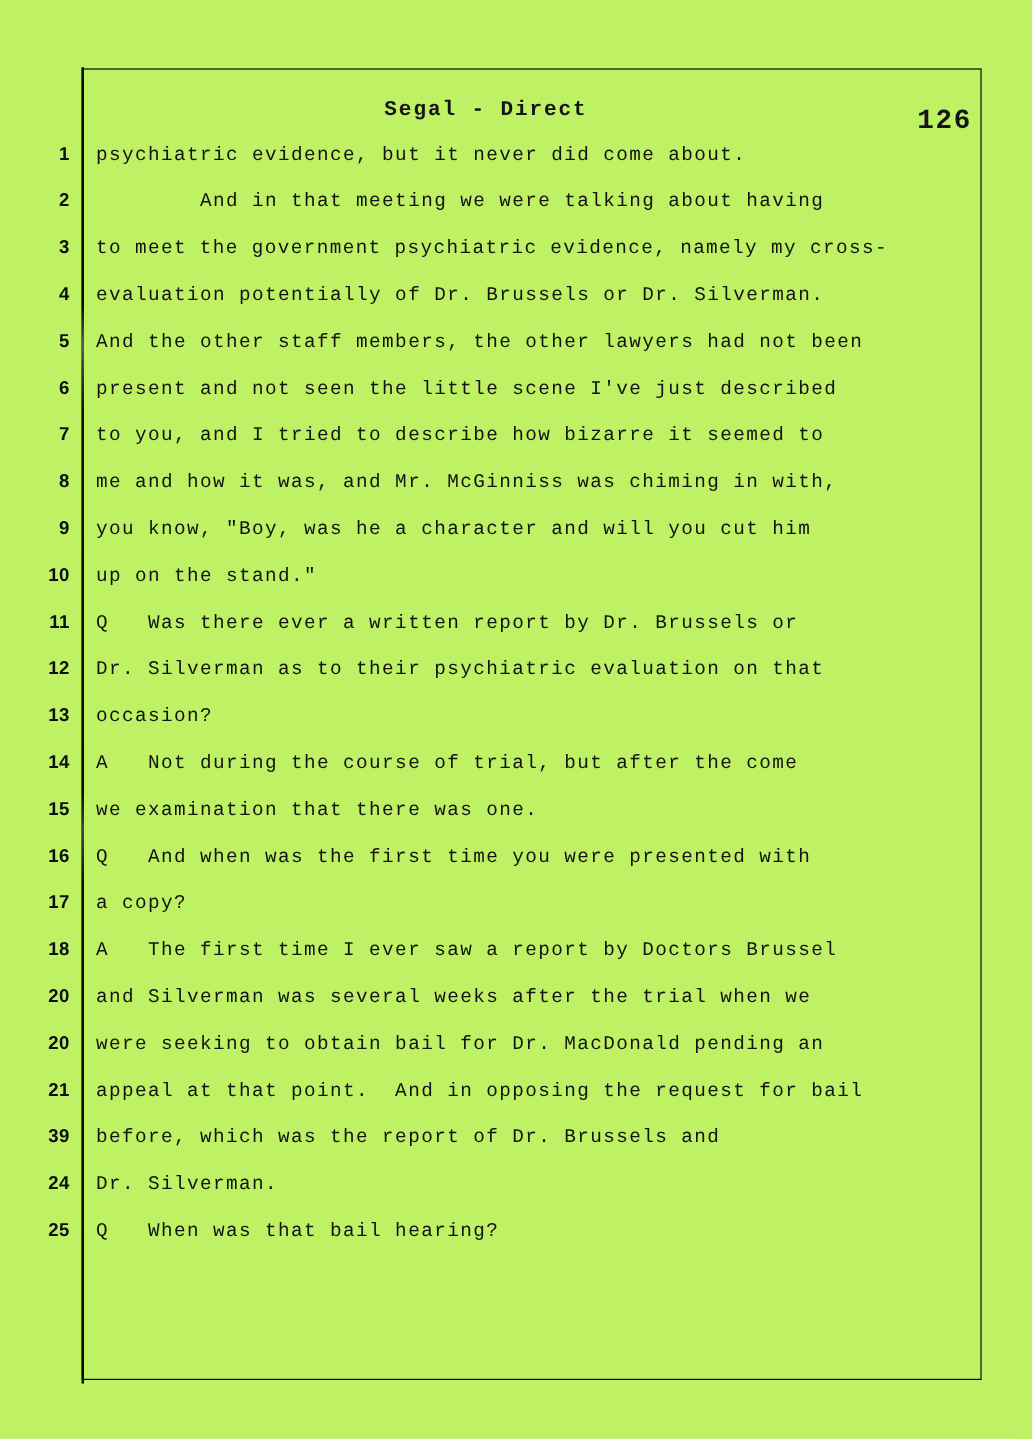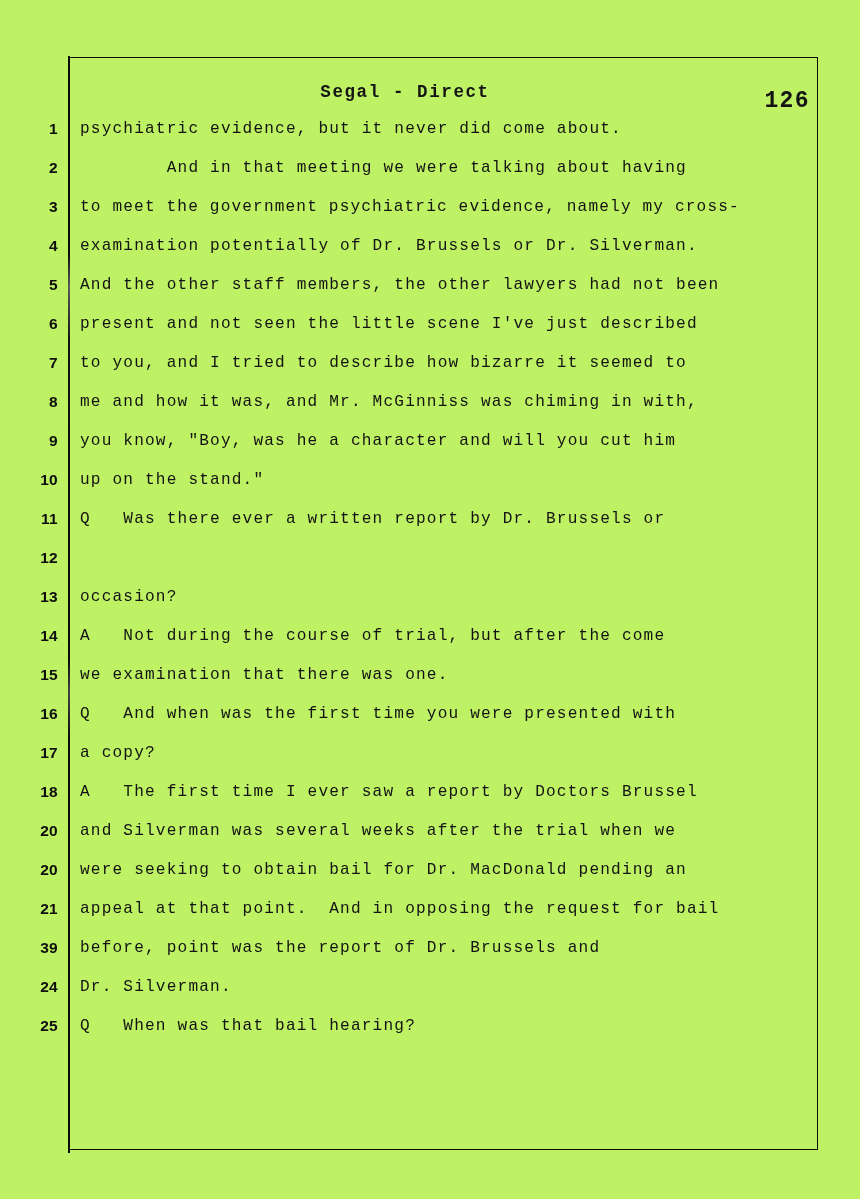--- a/index.html
+++ b/index.html
@@ -140,21 +140,21 @@
       <div class="tline">
         <span class="line-no">2</span>
         <span class="line-text">        And in that meeting we were talking about having</span>
       </div>
       <div class="tline overflow-right">
         <span class="line-no">3</span>
         <span class="line-text">to meet the government psychiatric evidence, namely my cross-</span>
       </div>
       <div class="tline">
         <span class="line-no">4</span>
-        <span class="line-text">examination potentially of Dr. Brussels or Dr. Silverman.</span>
+        <span class="line-text">evaluation potentially of Dr. Brussels or Dr. Silverman.</span>
       </div>
       <div class="tline">
         <span class="line-no">5</span>
         <span class="line-text">And the other staff members, the other lawyers had not been</span>
       </div>
       <div class="tline">
         <span class="line-no">6</span>
         <span class="line-text">present and not seen the little scene I've just described</span>
       </div>
       <div class="tline">
@@ -172,20 +172,21 @@
       <div class="tline">
         <span class="line-no">10</span>
         <span class="line-text">up on the stand."</span>
       </div>
       <div class="tline">
         <span class="line-no">11</span>
         <span class="line-text">Q   Was there ever a written report by Dr. Brussels or</span>
       </div>
       <div class="tline">
         <span class="line-no">12</span>
+        <span class="line-text">Dr. Silverman as to their psychiatric evaluation on that</span>
       </div>
       <div class="tline">
         <span class="line-no">13</span>
         <span class="line-text">occasion?</span>
       </div>
       <div class="tline">
         <span class="line-no">14</span>
         <span class="line-text">A   Not during the course of trial, but after the come</span>
       </div>
       <div class="tline">
@@ -211,21 +212,21 @@
       <div class="tline">
         <span class="line-no">20</span>
         <span class="line-text">were seeking to obtain bail for Dr. MacDonald pending an</span>
       </div>
       <div class="tline">
         <span class="line-no">21</span>
         <span class="line-text">appeal at that point.  And in opposing the request for bail</span>
       </div>
       <div class="tline">
         <span class="line-no">39</span>
-        <span class="line-text">before, point was the report of Dr. Brussels and</span>
+        <span class="line-text">before, which was the report of Dr. Brussels and</span>
       </div>
       <div class="tline">
         <span class="line-no">24</span>
         <span class="line-text">Dr. Silverman.</span>
       </div>
       <div class="tline">
         <span class="line-no">25</span>
         <span class="line-text">Q   When was that bail hearing?</span>
       </div>
     </div>

